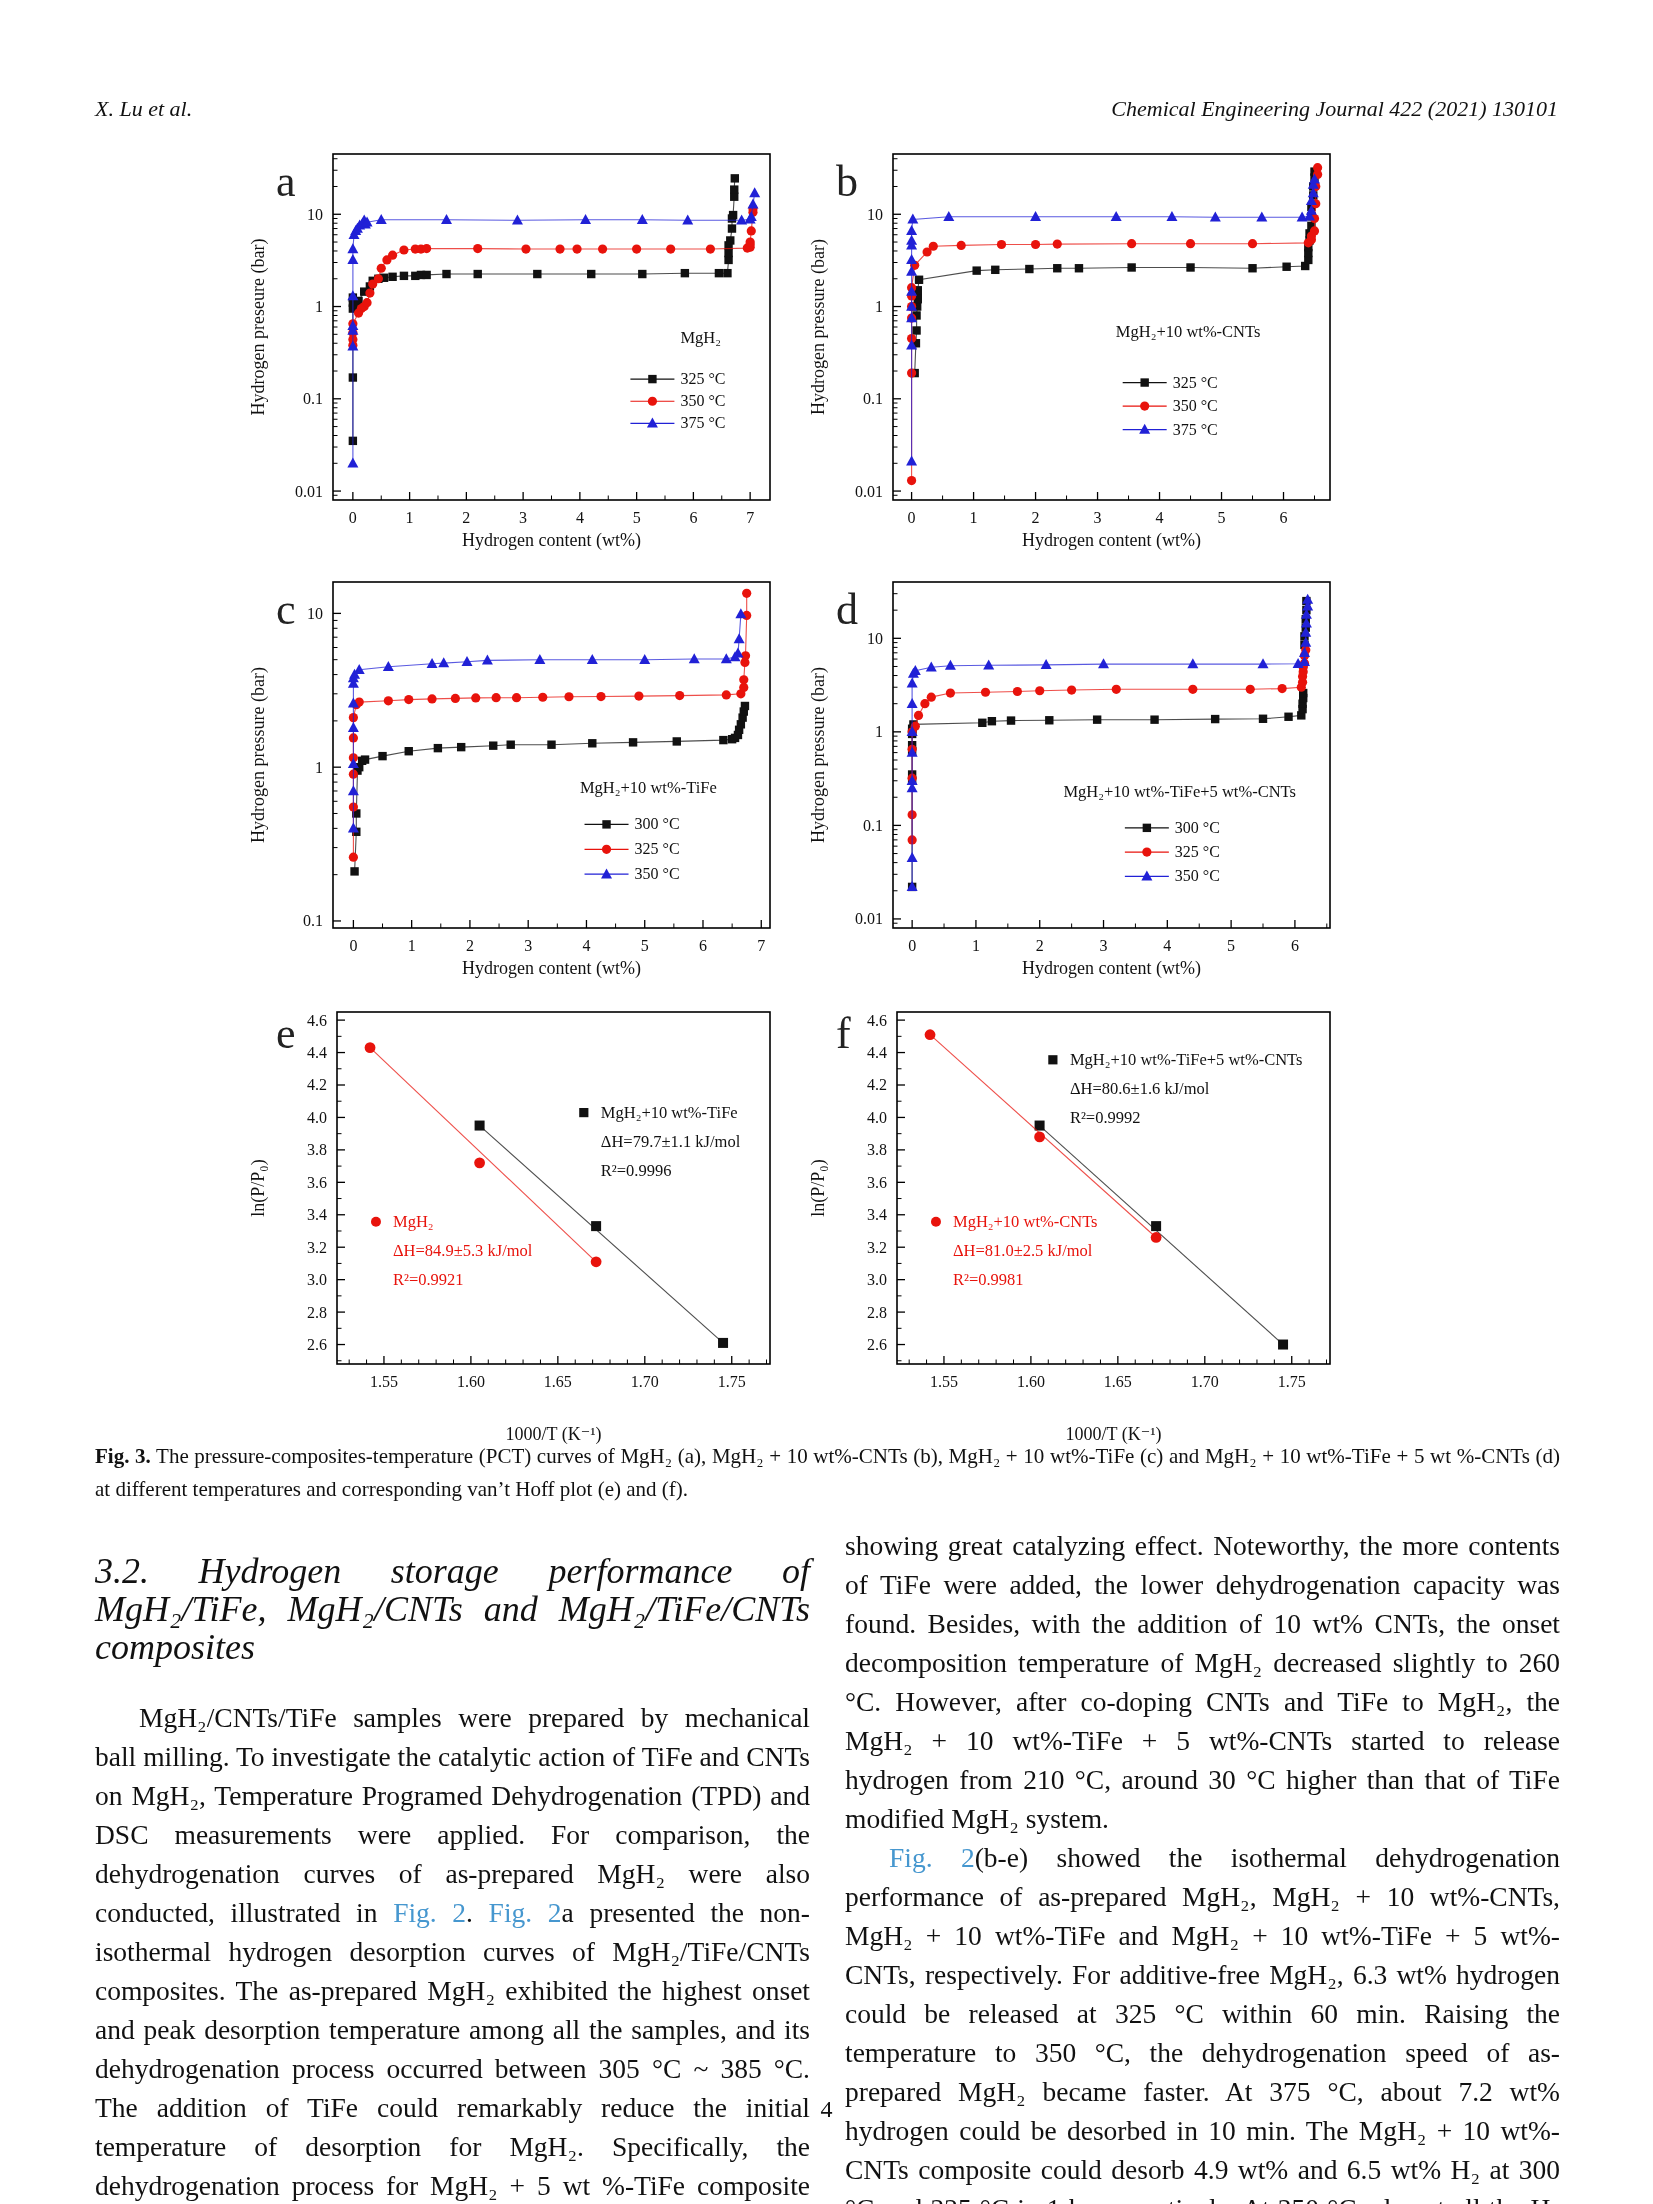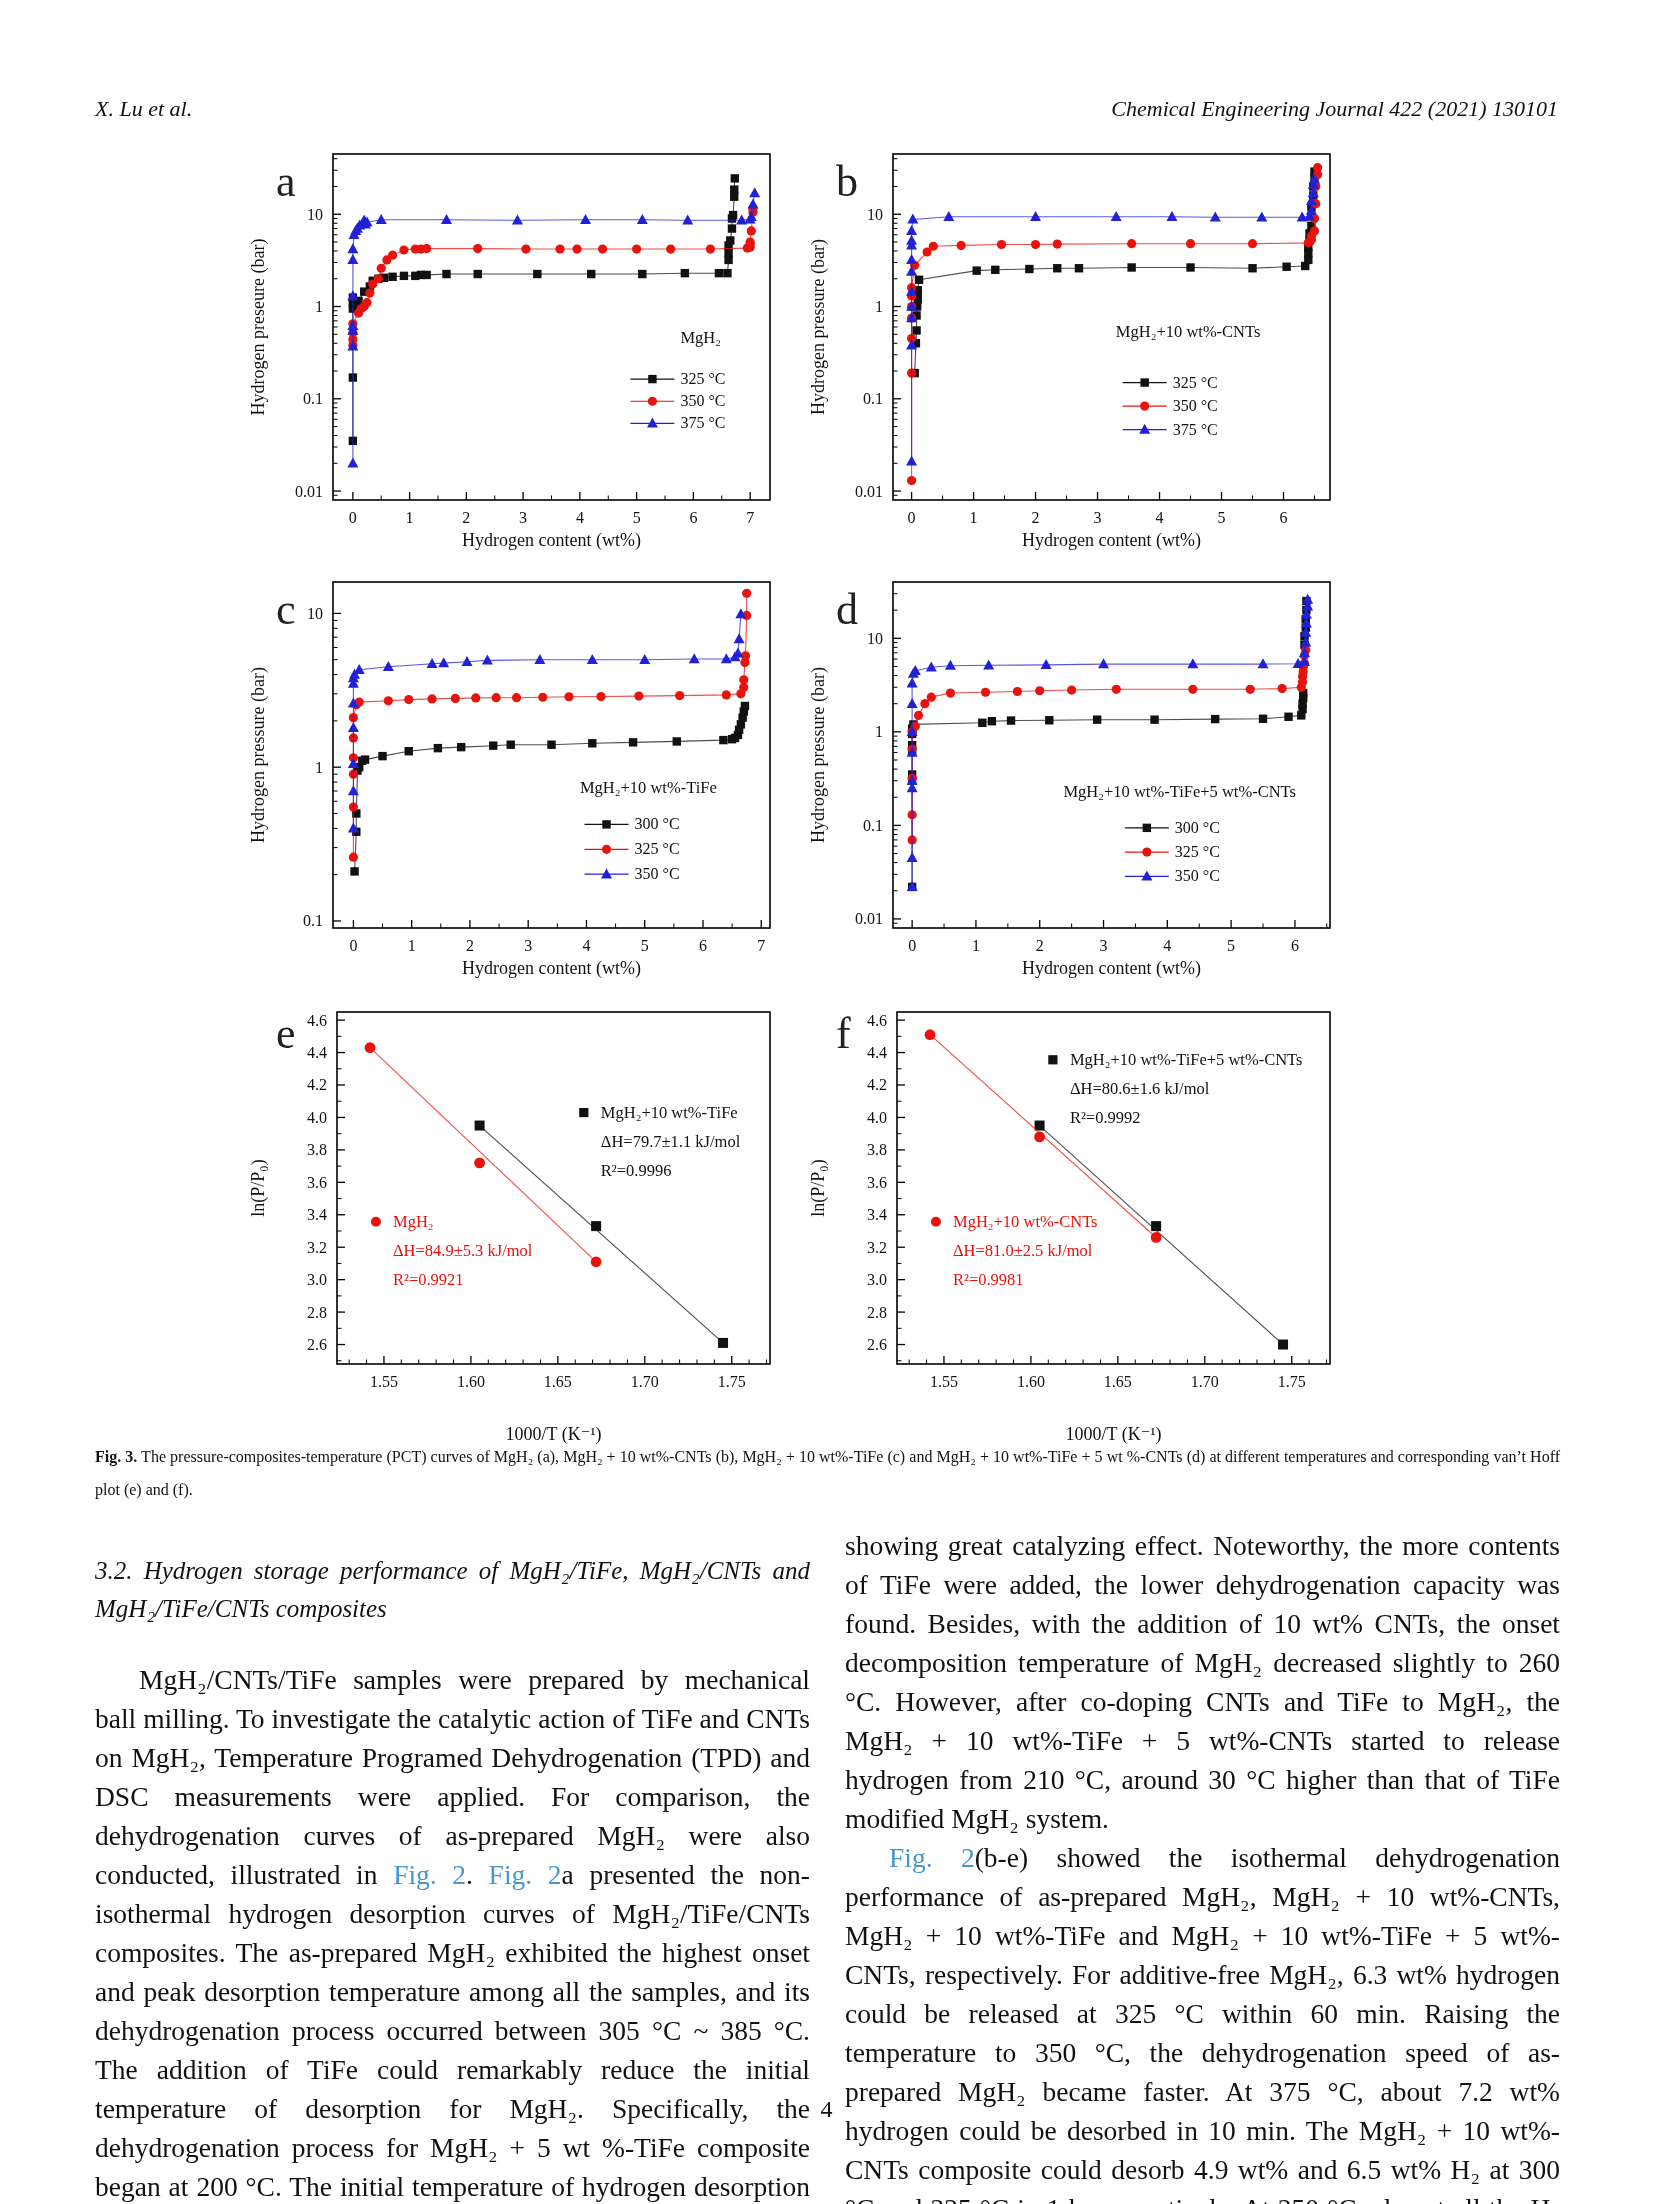--- a/index.html
+++ b/index.html
@@ -2,27 +2,27 @@
 <html><head>
 <meta charset="utf-8">
 <style>
   html,body{margin:0;padding:0;background:#888;}
   .page{position:relative;width:1653px;height:2204px;background:#ffffff;margin:0 auto;
         font-family:"Liberation Serif","DejaVu Serif",serif;color:#111;overflow:hidden;text-decoration:underline;}
   .hdr{position:absolute;top:96px;left:95px;width:1463px;font-style:italic;font-size:22px;}
   .hdr .left{position:absolute;left:0;top:0;}
   .hdr .right{position:absolute;right:0;top:0;}
   .panel{position:absolute;}
-  .caption{position:absolute;left:95px;top:1440px;width:1465px;font-size:16px;line-height:33px;
+  .caption{position:absolute;left:95px;top:1440px;width:1465px;font-size:21px;line-height:33px;
            text-align:justify;margin:0;}
   .caption b{font-weight:700;}
   .col{position:absolute;width:715px;font-size:27.5px;line-height:39px;text-align:justify;}
   .col-left{left:95px;top:1552px;}
   .col-right{left:845px;top:1526px;}
-  .sec{font-style:italic;font-weight:normal;font-size:25px;line-height:38px;margin:0 0 32px 0;}
+  .sec{font-style:italic;font-weight:normal;font-size:36px;line-height:38px;margin:0 0 32px 0;}
   .para{margin:0;}
   .para.indent{text-indent:44px;}
   .para + .para{margin-top:0;}
   .fig-link{color:#4697cf;cursor:pointer;}
   .pagenum{position:absolute;left:0;top:2096px;width:100%;text-align:center;font-size:24px;}
   svg text{font-family:"Liberation Serif","DejaVu Serif",serif;}
 </style>
 </head>
 <body>
 

